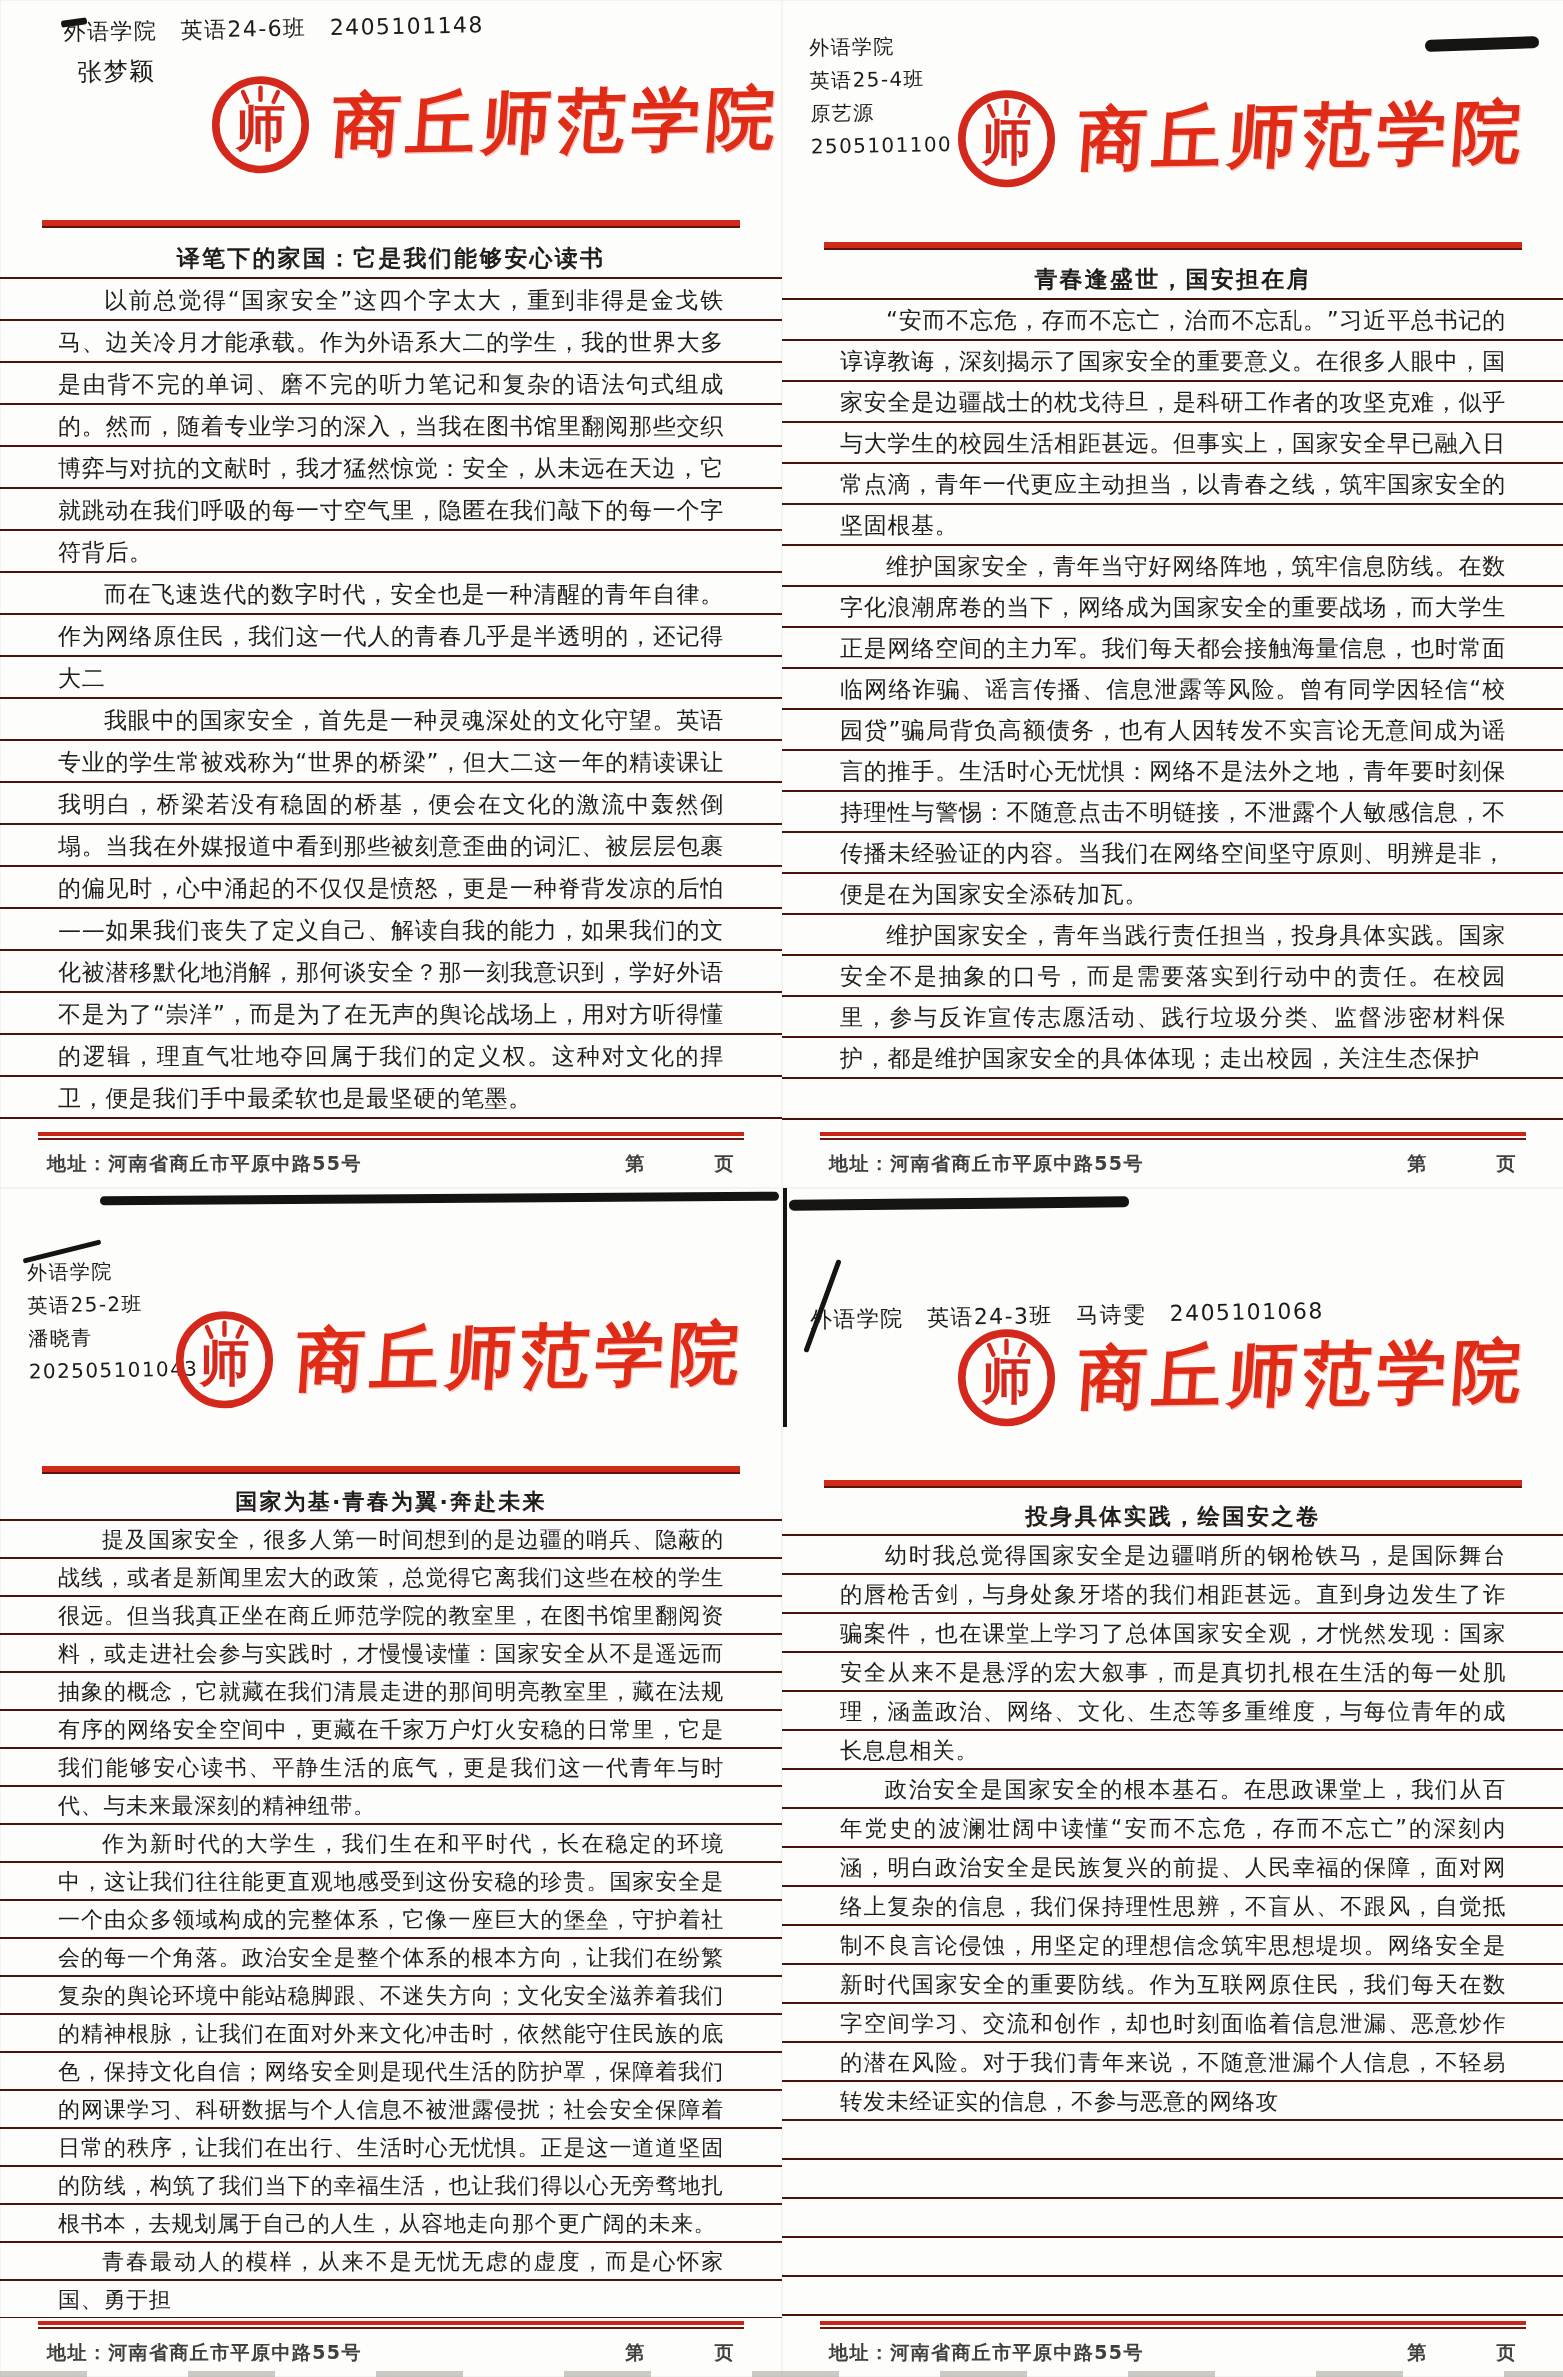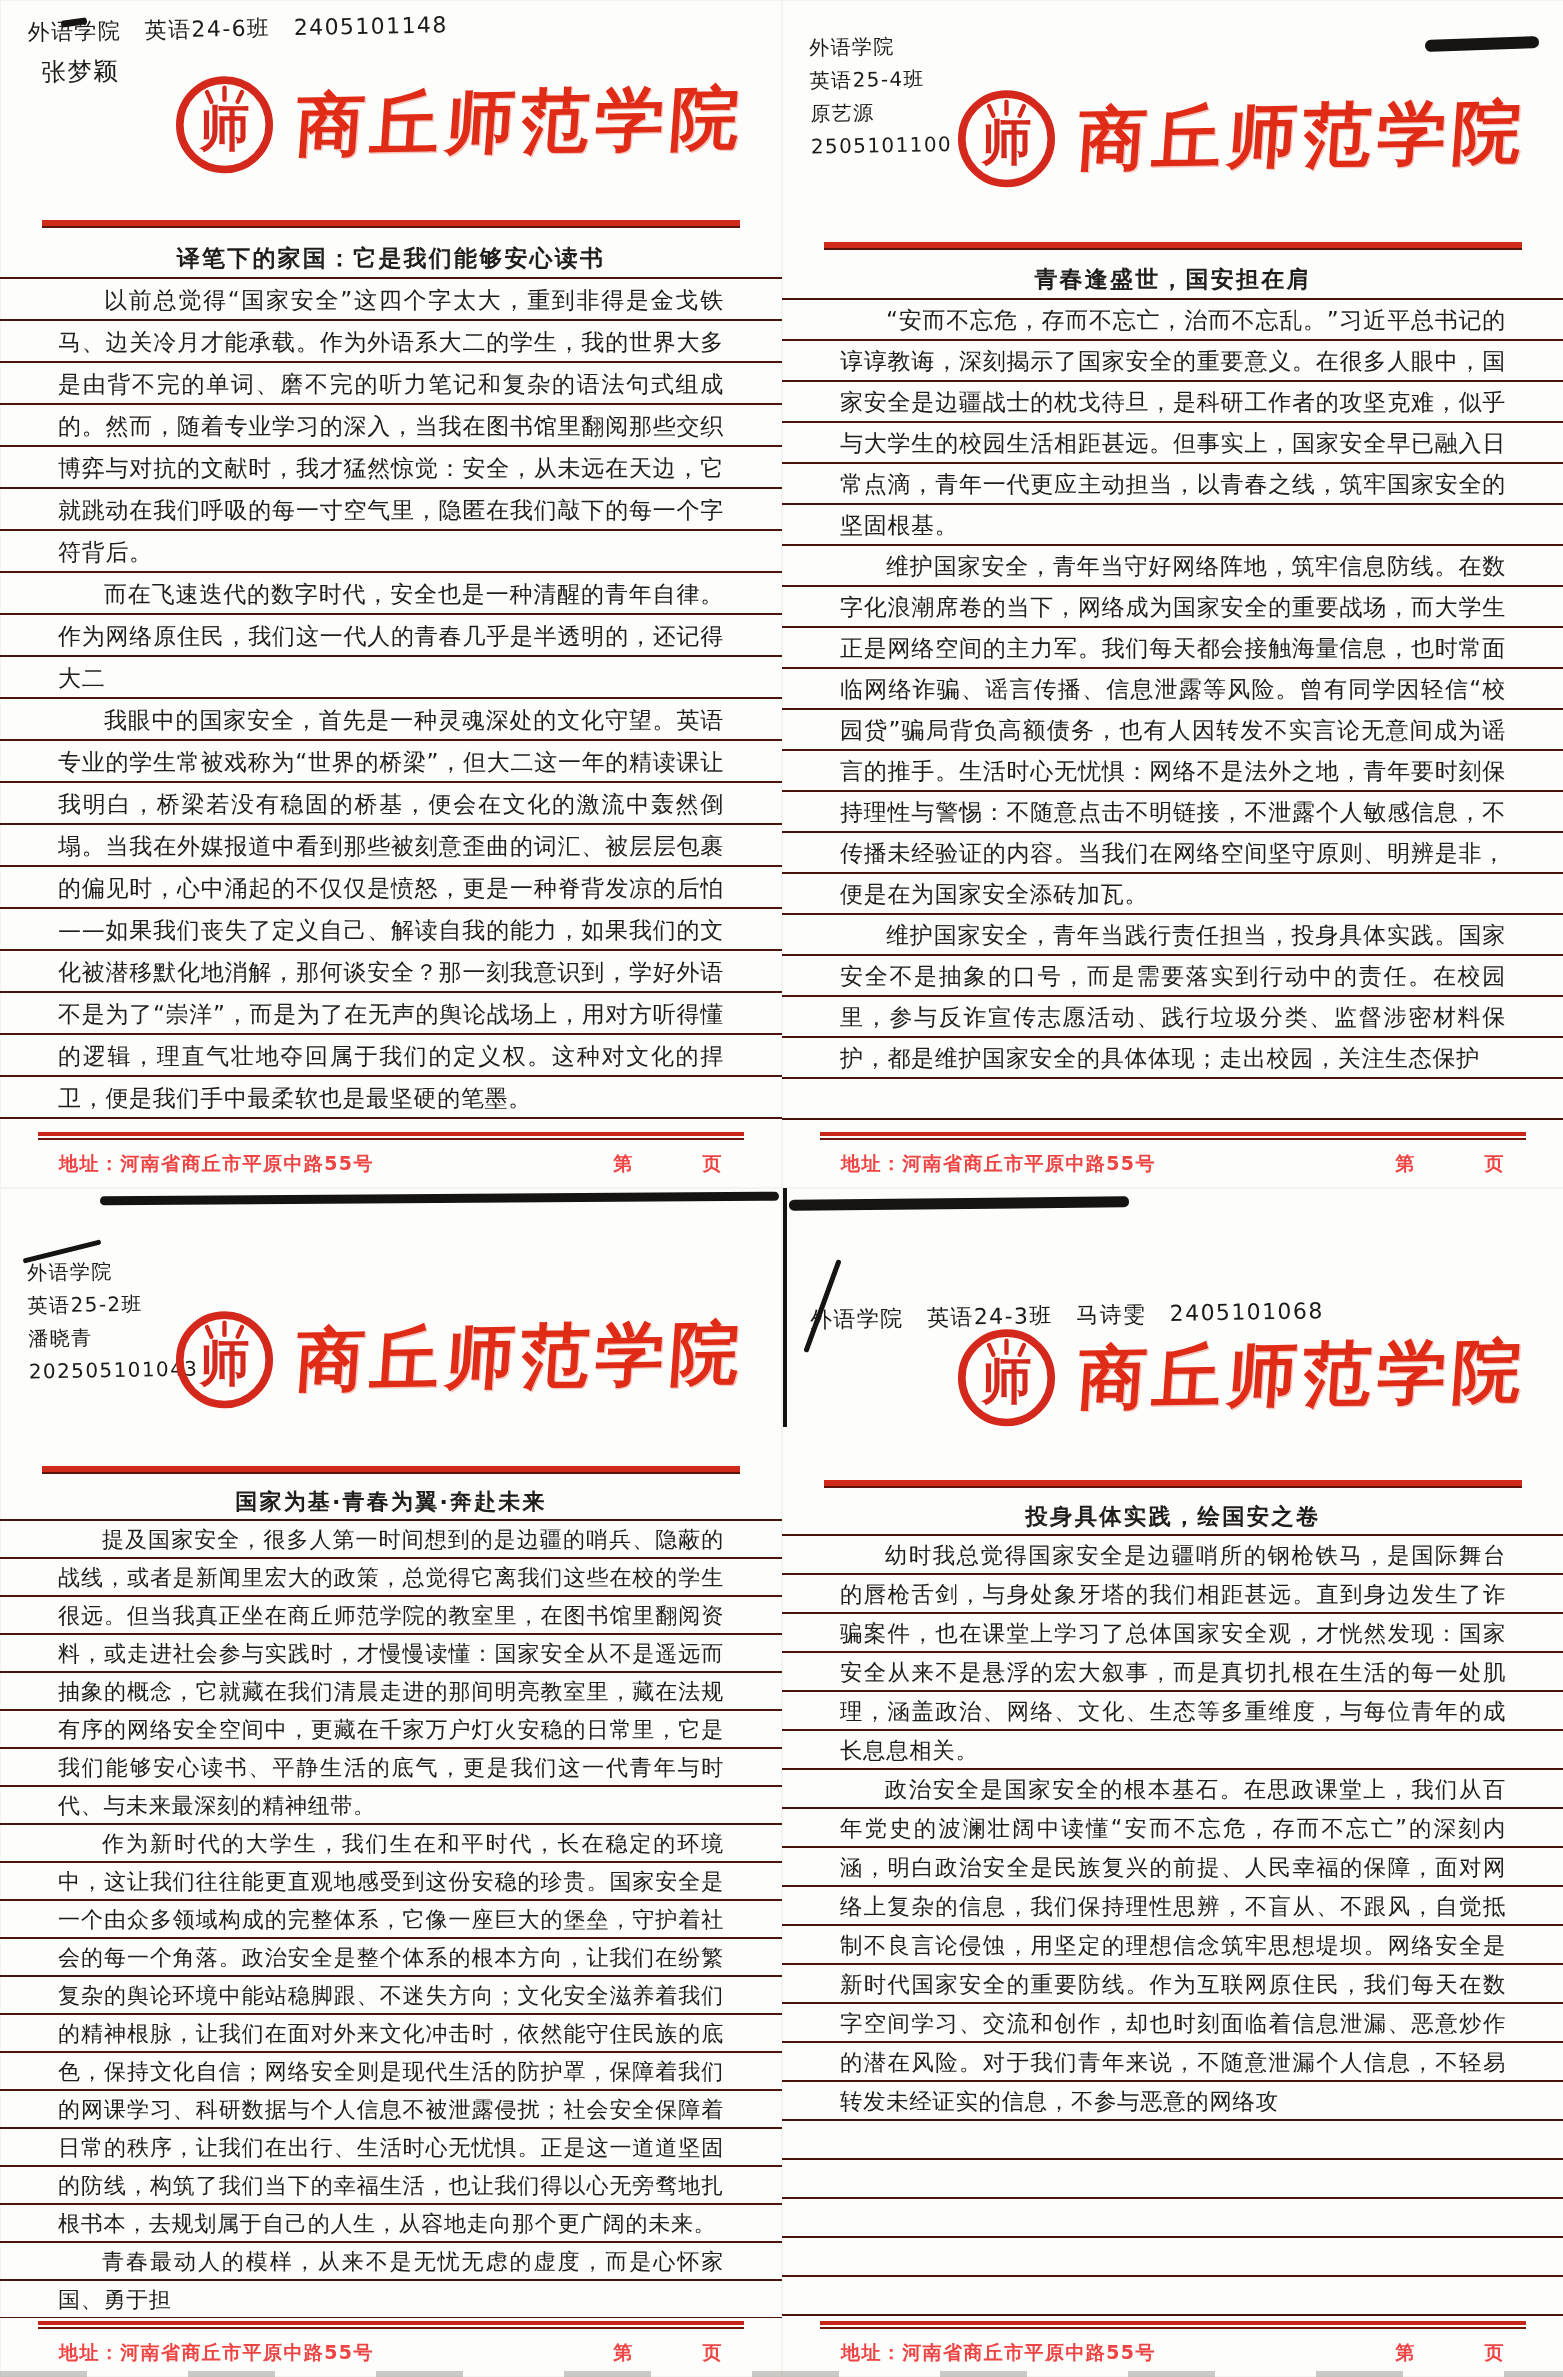--- a/index.html
+++ b/index.html
@@ -8,21 +8,21 @@
   .grid{display:grid;grid-template-columns:782px 782px;grid-template-rows:1188px 1189px;}
   .page{position:relative;background:#fdfdfb;overflow:hidden;display:flex;flex-direction:column;
         box-shadow:inset 0 0 0 0.7px #f0efeb;}
   .page--1{--pitch:42px;--fs:23px;}
   .page--2{--pitch:41px;--fs:23px;}
   .page--3{--pitch:38px;--fs:22px;}
   .page--4{--pitch:39px;--fs:22.4px;}
 
   
   .page-header{position:relative;flex:0 0 auto;}
-  .page--1 .page-header{height:217px;}
+  .page--1 .page-header{height:217px;margin-left:36px;}
   .page--2 .page-header{height:239px;}
   .page--3 .page-header{height:275px;}
   .page--4 .page-header{height:289px;}
 
   .info-block{position:absolute;left:27.5px;top:11.6px;color:#1c1b1a;transform:rotate(-1deg);}
   .page--2 .info-block{top:30px;width:181px;}
   .page--3 .info-block{top:67px;width:181px;}
   .page--4 .info-block{top:109px;width:709px;}
   .info-line{font-size:20px;line-height:33px;white-space:nowrap;letter-spacing:1.4px;}
   .info-line:empty{display:none;}
@@ -54,21 +54,21 @@
         transparent calc(var(--pitch) - 2.2px),
         #4a140c calc(var(--pitch) - 2.2px),
         #4a140c var(--pitch));}
   .essay-title{text-align:center;font-weight:600;letter-spacing:2.2px;}
   .page-body p{margin:0;text-indent:2em;}
 
   
   .bottom-rule{flex:0 0 auto;height:2.2px;margin:0 38px;background:#fdfdfb;
                border-top:4.3px solid #c9261a;border-bottom:2.2px solid #70160d;}
   .page-footer{flex:0 0 auto;height:48px;display:flex;align-items:center;
-               justify-content:space-between;padding:0 59px;color:#ef4444;
+               justify-content:space-between;padding:0 47px;color:#404040;
                font-size:19px;font-weight:bold;letter-spacing:1.4px;}
   .page-num span{display:inline-block;}
   .page-num .gap{width:69px;}
 
   
   .artifact{position:absolute;background:#161412;pointer-events:none;}
   .a-p1-dot{left:61px;top:19px;width:26px;height:6.5px;border-radius:2.9px;transform:rotate(-8deg);}
   .a-p2-blob{left:643px;top:38px;width:114px;height:11.6px;border-radius:5.8px;transform:rotate(-2deg);}
   .a-p3-streak{left:100px;top:5.8px;width:679px;height:9.4px;border-radius:4.3px;transform:rotate(-0.4deg);}
   .a-p3-slash{left:22px;top:61px;width:80px;height:5px;border-radius:2.2px;transform:rotate(-14deg);}

